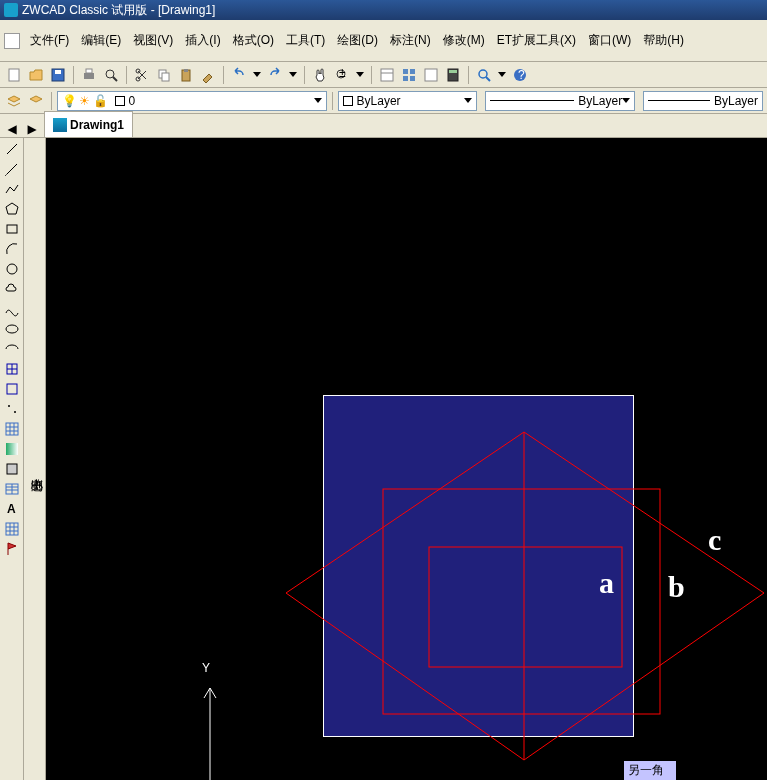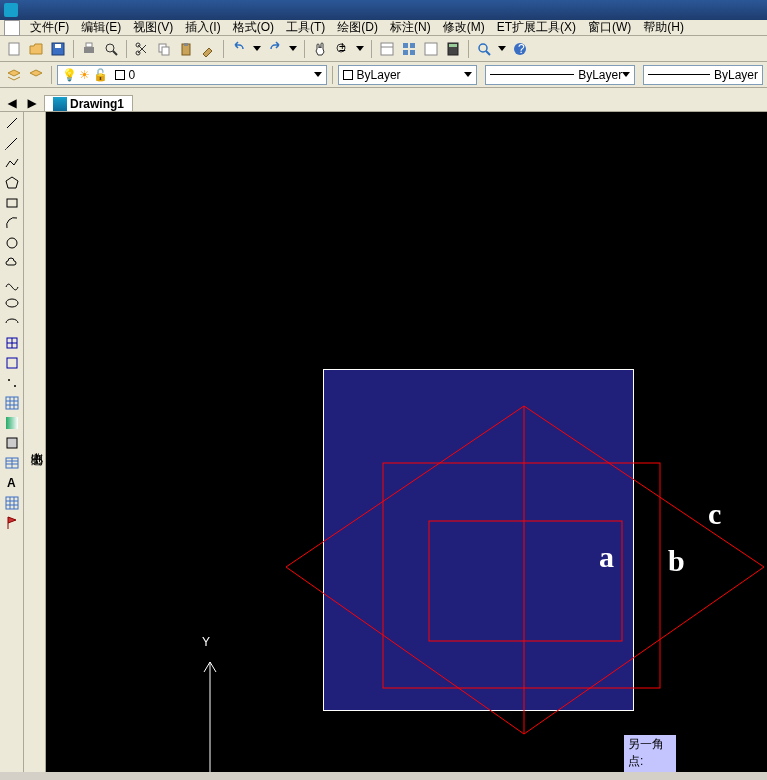--- a/index.html
+++ b/index.html
@@ -1,47 +1,48 @@
 <!DOCTYPE html>
 <html><head>
 <meta charset="utf-8">
 <style>
 * { margin: 0; padding: 0; box-sizing: border-box; font-family: "Microsoft YaHei", Arial, sans-serif; font-size: 12px; }
 body { width: 767px; height: 780px; background: #d4d0c8; overflow: hidden; position: relative; }
 .titlebar { height: 20px; background: linear-gradient(#2b5797,#1e3c6e); color: #fff; display: flex; align-items: center; padding: 0 4px; }
 .titlebar-icon { width: 14px; height: 14px; background: #18a0cc; border-radius: 2px; margin-right: 4px; }
-.menubar { height: 16px; background: #ece9d8; display: flex; align-items: center; border-bottom: 1px solid #aca899; }
+.menubar { height: 42px; background: #ece9d8; display: flex; align-items: center; border-bottom: 1px solid #aca899; }
 .menubar-icon { width:16px; height:16px; background:#fff; border:1px solid #999; margin:0 4px; }
 .menu-item { padding: 0 6px; cursor: default; }
 .toolbar-row { height: 26px; background: #ece9d8; display: flex; align-items: center; border-bottom: 1px solid #aca899; padding: 0 4px; gap: 2px; }
 .tbtn { width: 20px; height: 20px; border: 1px solid transparent; display:flex; align-items:center; justify-content:center; cursor: default; }
 .sep { width:1px; height:18px; background:#aca899; margin:0 3px; }
 .dropdown-wide { height:20px; border:1px solid #7f9db9; background:#fff; display:flex; align-items:center; padding:0 4px; }
 .arrow-down { width:0; height:0; border-left:4px solid transparent; border-right:4px solid transparent; border-top:5px solid #000; margin-left:auto; }
 .tabrow { height:24px; background:#ece9d8; display:flex; align-items:flex-end; padding:0 4px; gap:4px; border-bottom:1px solid #aca899; }
-.tab { height:16px; padding:2px 8px; background:#f5f3e9; border:1px solid #aca899; border-bottom:none; display:flex; align-items:center; gap:3px; }
+.tab { height:26px; padding:2px 8px; background:#f5f3e9; border:1px solid #aca899; border-bottom:none; display:flex; align-items:center; gap:3px; }
 .tab.active { background:#fff; font-weight:bold; }
 .dwg-icon { width:14px; height:14px; background:linear-gradient(#18a0cc,#0a6a9a); }
 .workspace { display:flex; height: calc(100% - 20px - 24px - 26px - 26px - 24px); }
 .left-toolbar { width:24px; background:#ece9d8; display:flex; flex-direction:column; align-items:center; padding-top:2px; gap:2px; border-right:1px solid #aca899; }
 .left-toolbar2 { width:22px; background:#ece9d8; border-right:1px solid #aca899; padding-top:2px; color:#000; writing-mode:vertical-rl; font-size:11px; text-align:center; }
 .ltbtn { width:18px; height:18px; display:flex; align-items:center; justify-content:center; cursor:default; border:1px solid transparent; }
 .canvas { flex:1; background:#000; position:relative; overflow:hidden; }
 .sel-rect { position:absolute; background:rgba(38,38,145,0.85); border:1px solid #fff; left:277px; top:257px; width:311px; height:342px; }
 .red-stroke { stroke:#ff0000; stroke-width:1; fill:none; }
 .white-text { position:absolute; font-family:"Comic Sans MS",cursive; color:#fff; font-size:30px; font-weight:bold; }
 .axis { position:absolute; left:150px; top:520px; }
 .prompt-box { position:absolute; background:#c4c4ff; border:1px solid #000; color:#000; padding:1px 4px; font-size:11px; right:90px; bottom:-625px; }
 svg.icon { width:16px; height:16px; }
 </style>
 </head>
 <body>
 
 <div class="titlebar">
   <div class="titlebar-icon"></div>
+  <span>ZWCAD Classic 试用版 - [Drawing1]</span>
 </div>
 
 <div class="menubar">
   <div class="menubar-icon"></div>
   <div class="menu-item">文件(F)</div>
   <div class="menu-item">编辑(E)</div>
   <div class="menu-item">视图(V)</div>
   <div class="menu-item">插入(I)</div>
   <div class="menu-item">格式(O)</div>
   <div class="menu-item">工具(T)</div>

